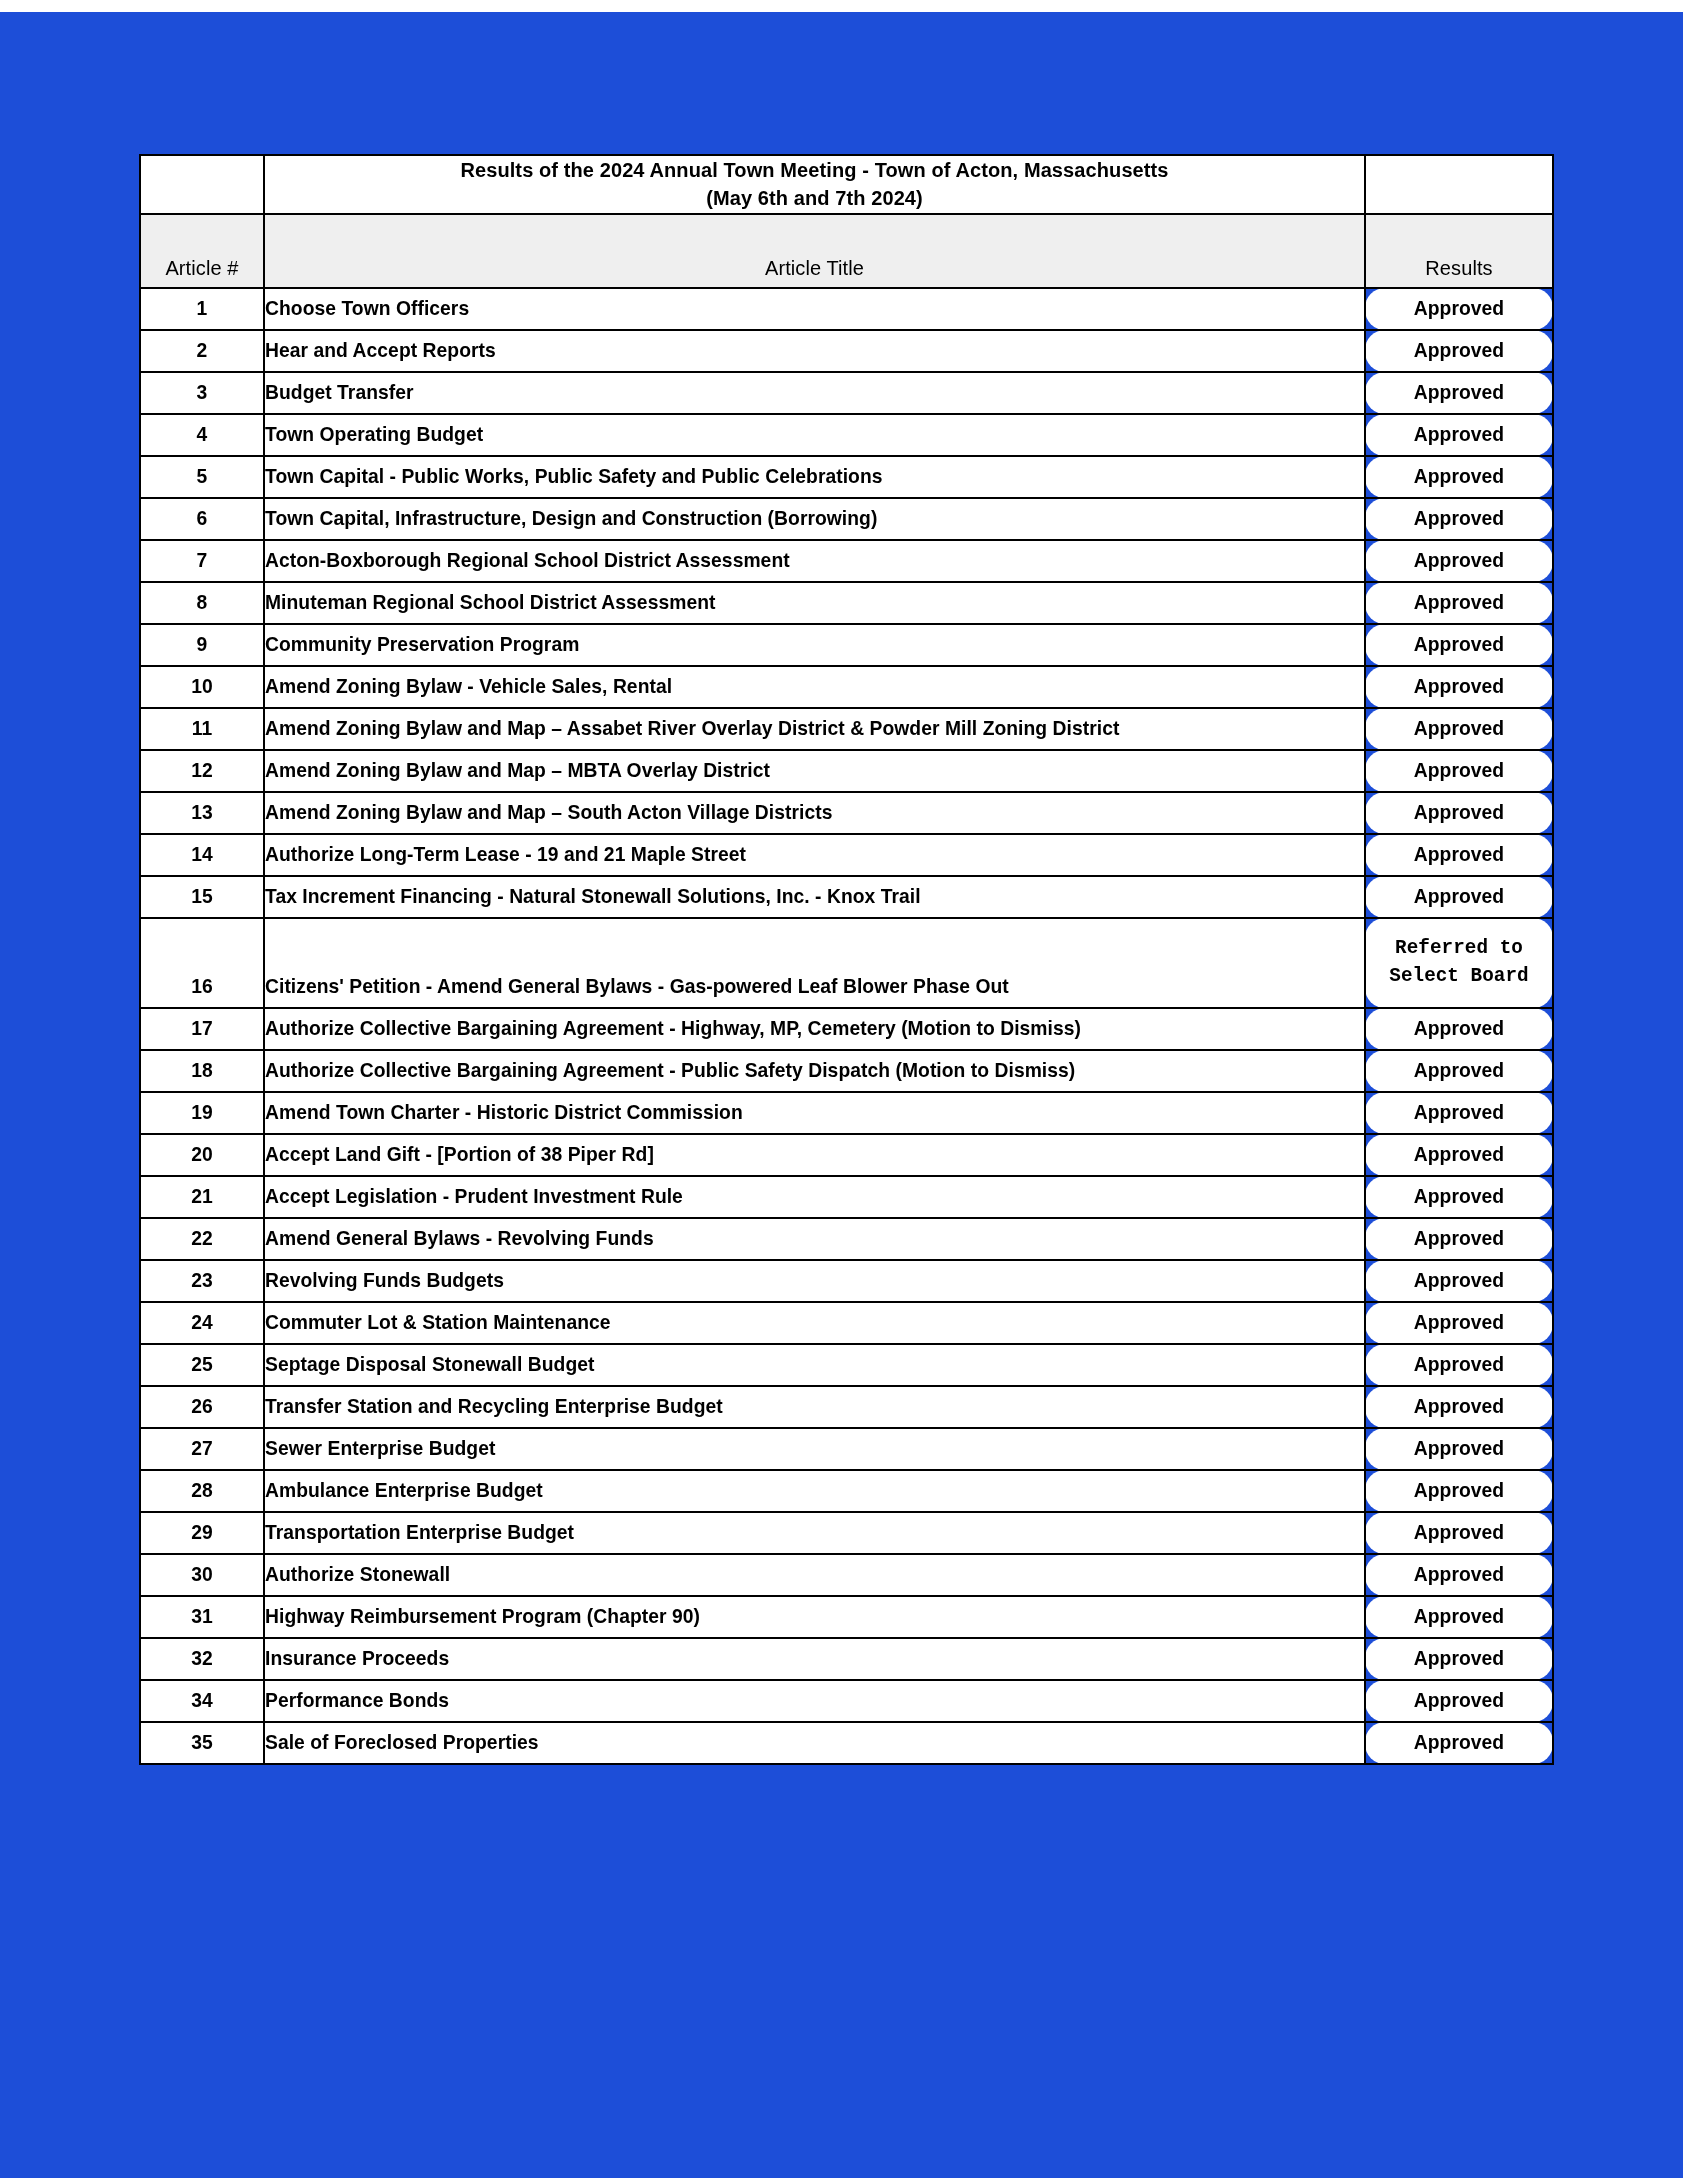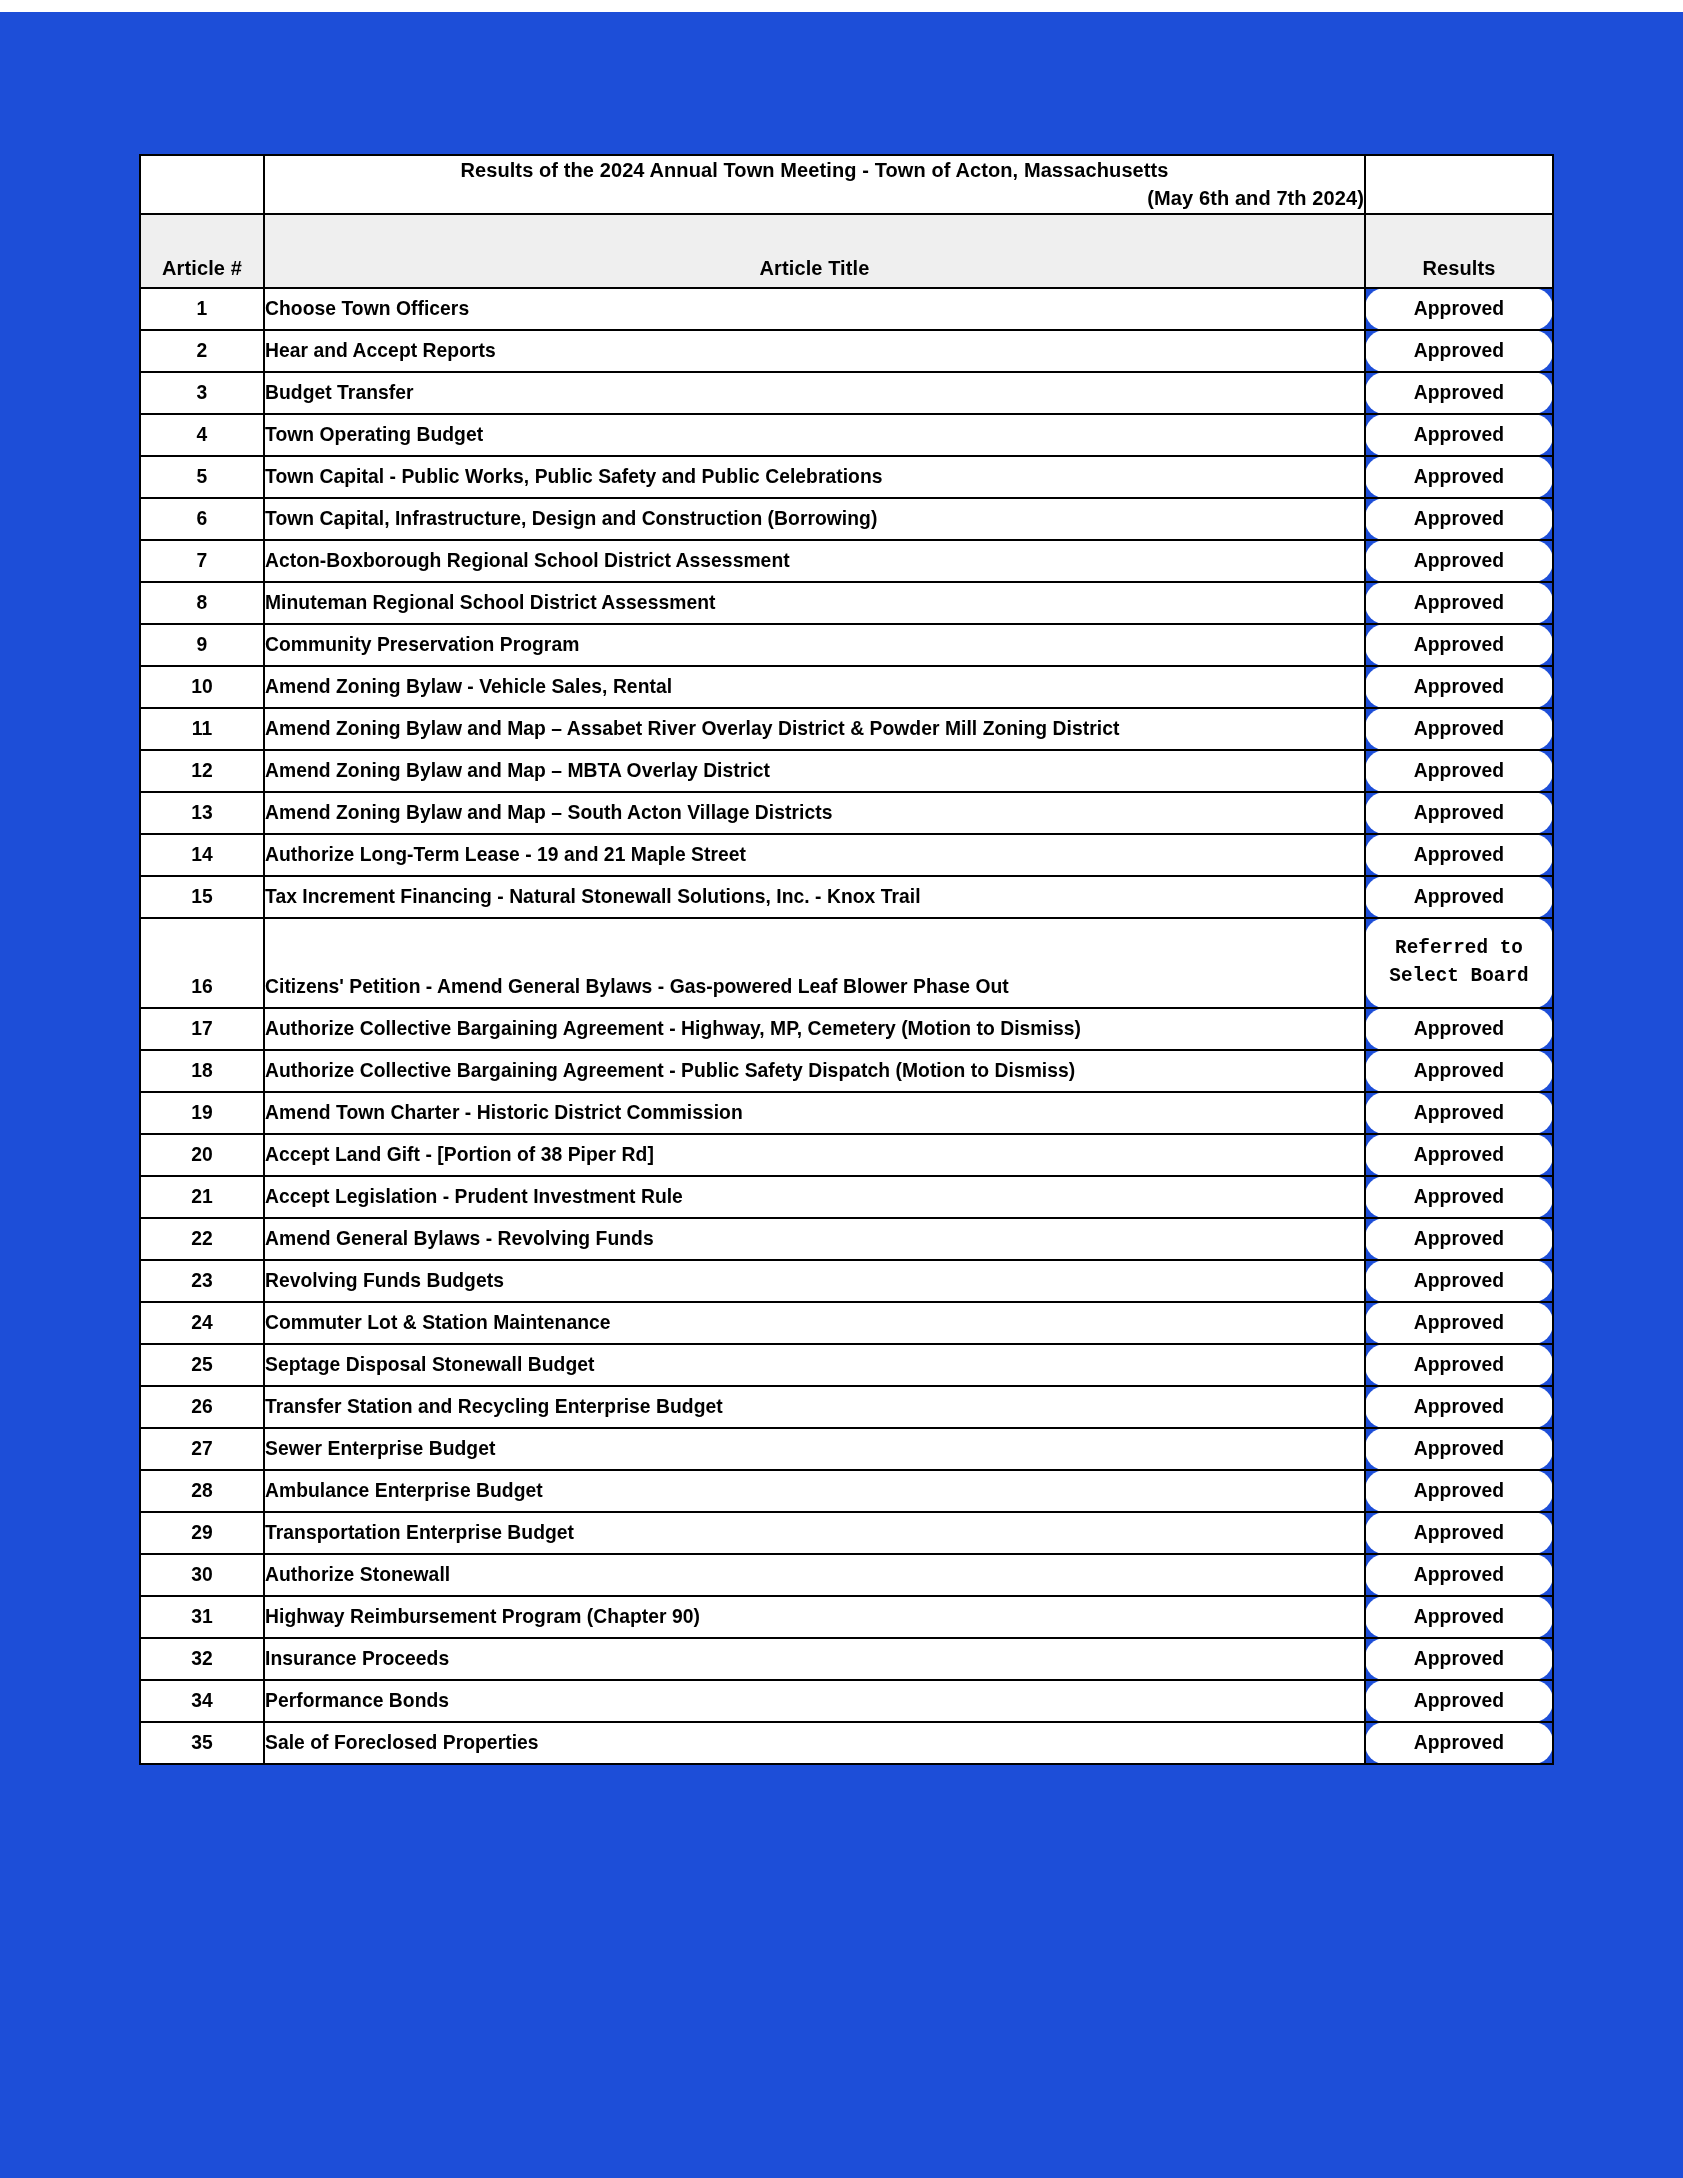--- a/index.html
+++ b/index.html
@@ -45,28 +45,28 @@
 
   
   .title-cell {
     text-align: center;
     font-size: 20px;
     font-weight: bold;
     line-height: 1.42;
     padding: 14px 6px 16px 6px;
     letter-spacing: 0.1px;
   }
-  .title-line2 { display: block; text-align: right; }
+  .title-line2 { display: block; }
   .title-blank { background: #ffffff; }
 
   
   .hdr-row td {
     background: #efefef;
     font-size: 20px;
-    font-weight: bold;
+    font-weight: normal;
     text-align: center;
     vertical-align: bottom;
     padding-bottom: 7px;
     height: 65px;
     letter-spacing: 0.1px;
   }
   .hdr-row td.hdr-title { text-align: center; }
 
   
   .data-row td {

